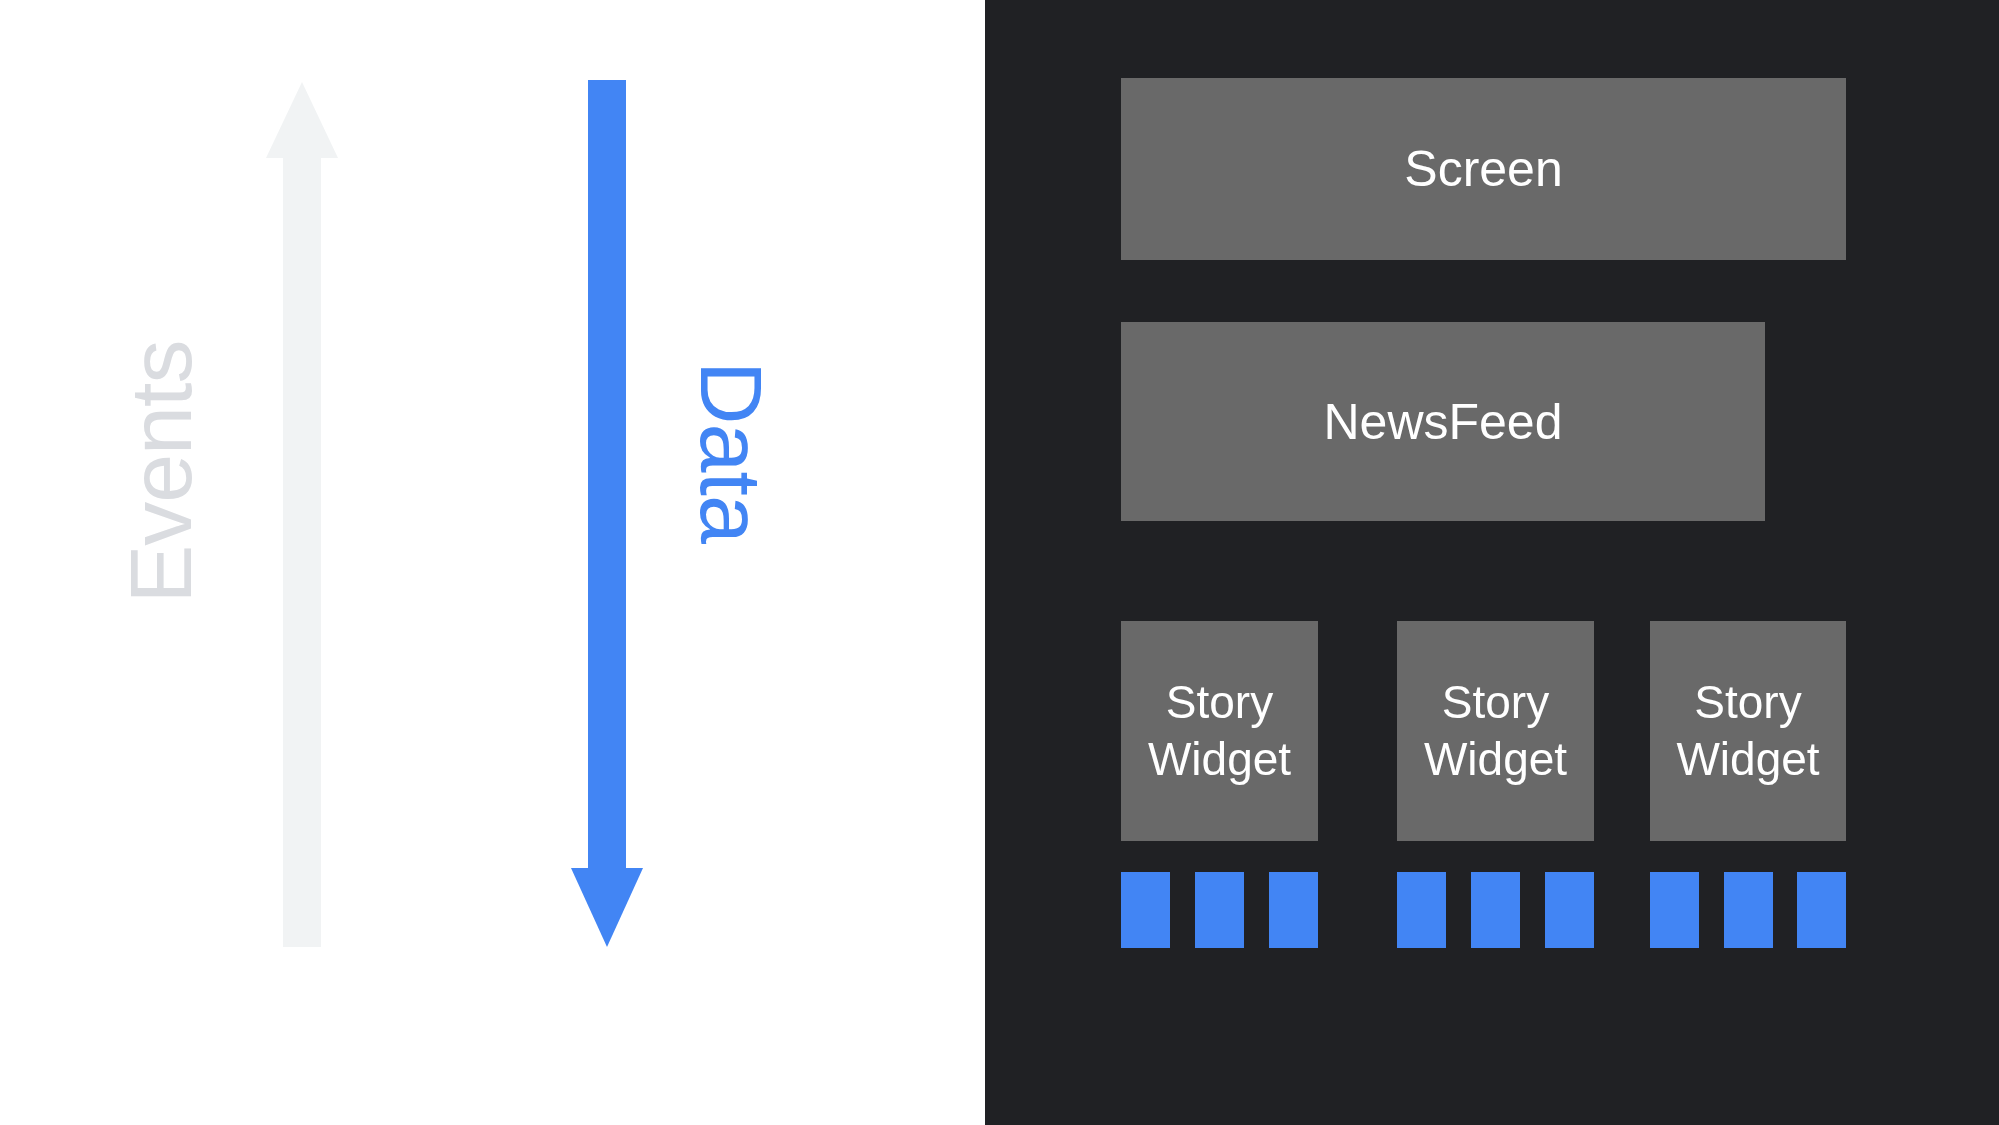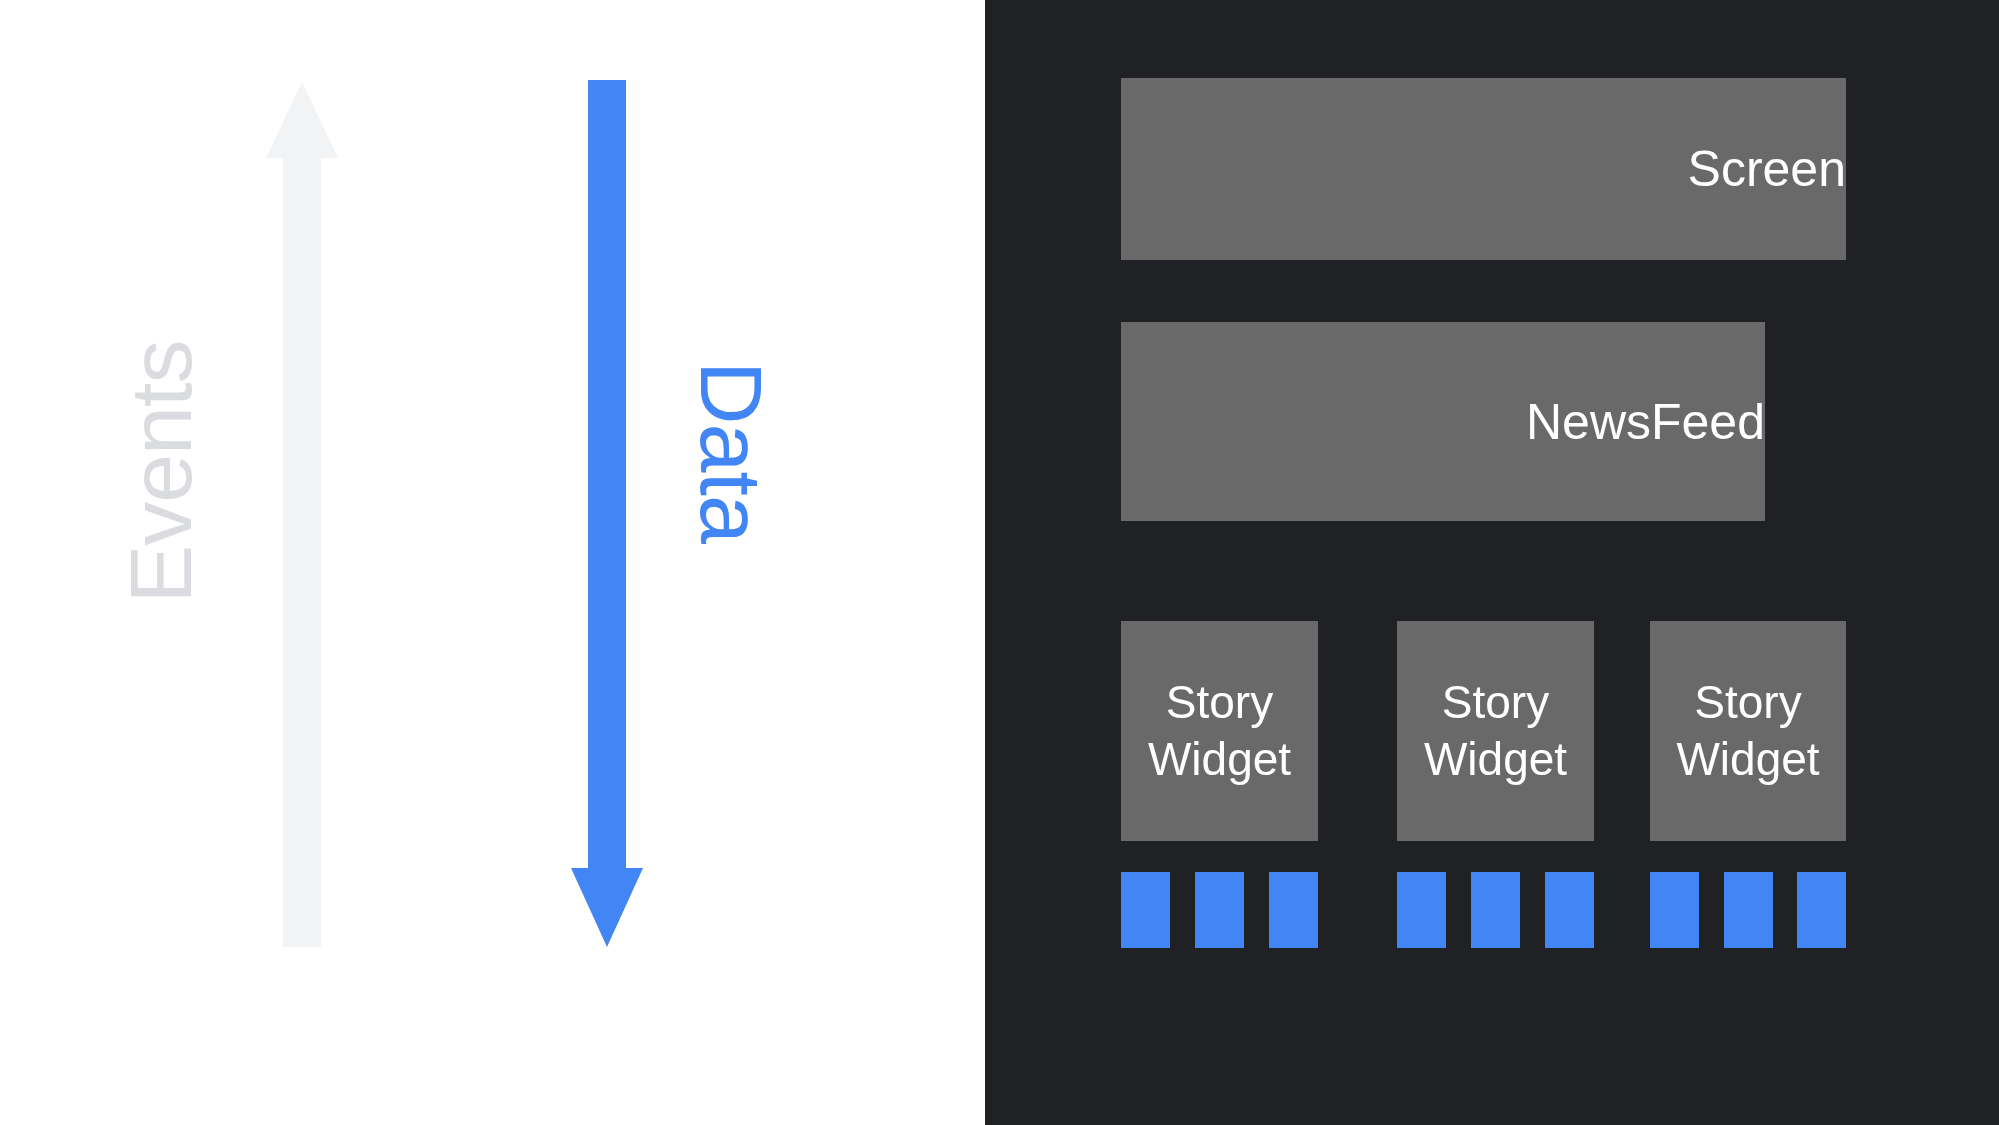--- a/index.html
+++ b/index.html
@@ -59,21 +59,21 @@
   
   .panel{
     position:absolute;
     left:985px;top:0;width:1014px;height:1125px;
     background:var(--panel-bg);
   }
   .box{
     position:absolute;
     background:var(--box-gray);
     color:var(--box-text);
-    display:flex;align-items:center;justify-content:flex-end;
+    display:flex;align-items:center;justify-content:center;
     text-align:center;
   }
   .screen-box{left:136px;top:78px;width:725px;height:182px;font-size:50px;}
   .newsfeed-box{left:136px;top:322px;width:644px;height:199px;font-size:50px;}
   .story-box{top:621px;height:220px;font-size:46px;line-height:1.24;}
   .story-box.s0{left:136px;width:197px;}
   .story-box.s1{left:412px;width:197px;}
   .story-box.s2{left:665px;width:196px;}
   .story-label{padding:0 8px;}
   .square-row{

